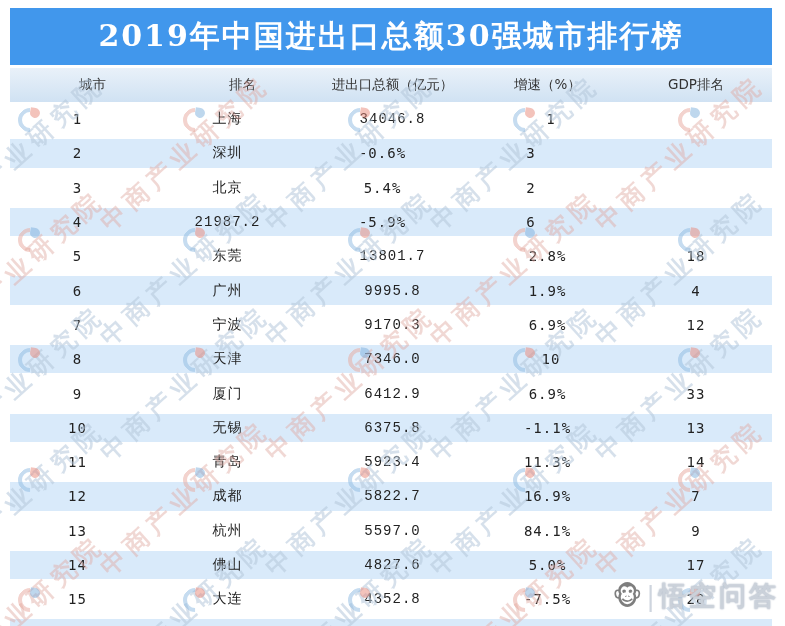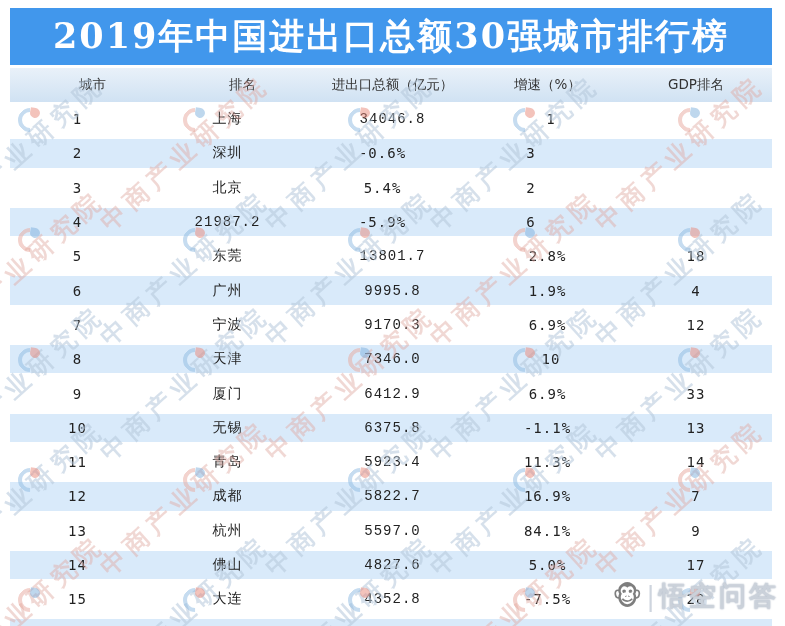--- a/index.html
+++ b/index.html
@@ -7,21 +7,21 @@
     position:relative; width:785px; height:626px; overflow:hidden;
     background:#ffffff;
     font-family:"DejaVu Sans","Liberation Sans",sans-serif;
   }
   
   .title-bar {
     position:absolute; left:10px; top:8px; width:762px; height:57px;
     background:#4197ec; display:flex; align-items:center; justify-content:center;
   }
   .title-bar .title-text {
-    color:#ffffff; font-size:35px; font-weight:bold; letter-spacing:2px;
+    color:#ffffff; font-size:30px; font-weight:bold; letter-spacing:2px;
     font-family:"DejaVu Serif","Liberation Serif",serif;
     white-space:nowrap;
   }
   
   .table {
     position:absolute; left:10px; top:68px; width:762px;
   }
   .trow {
     display:flex; align-items:center; height:34.3px; box-sizing:border-box;
     font-size:14px; color:#222; letter-spacing:1px;

